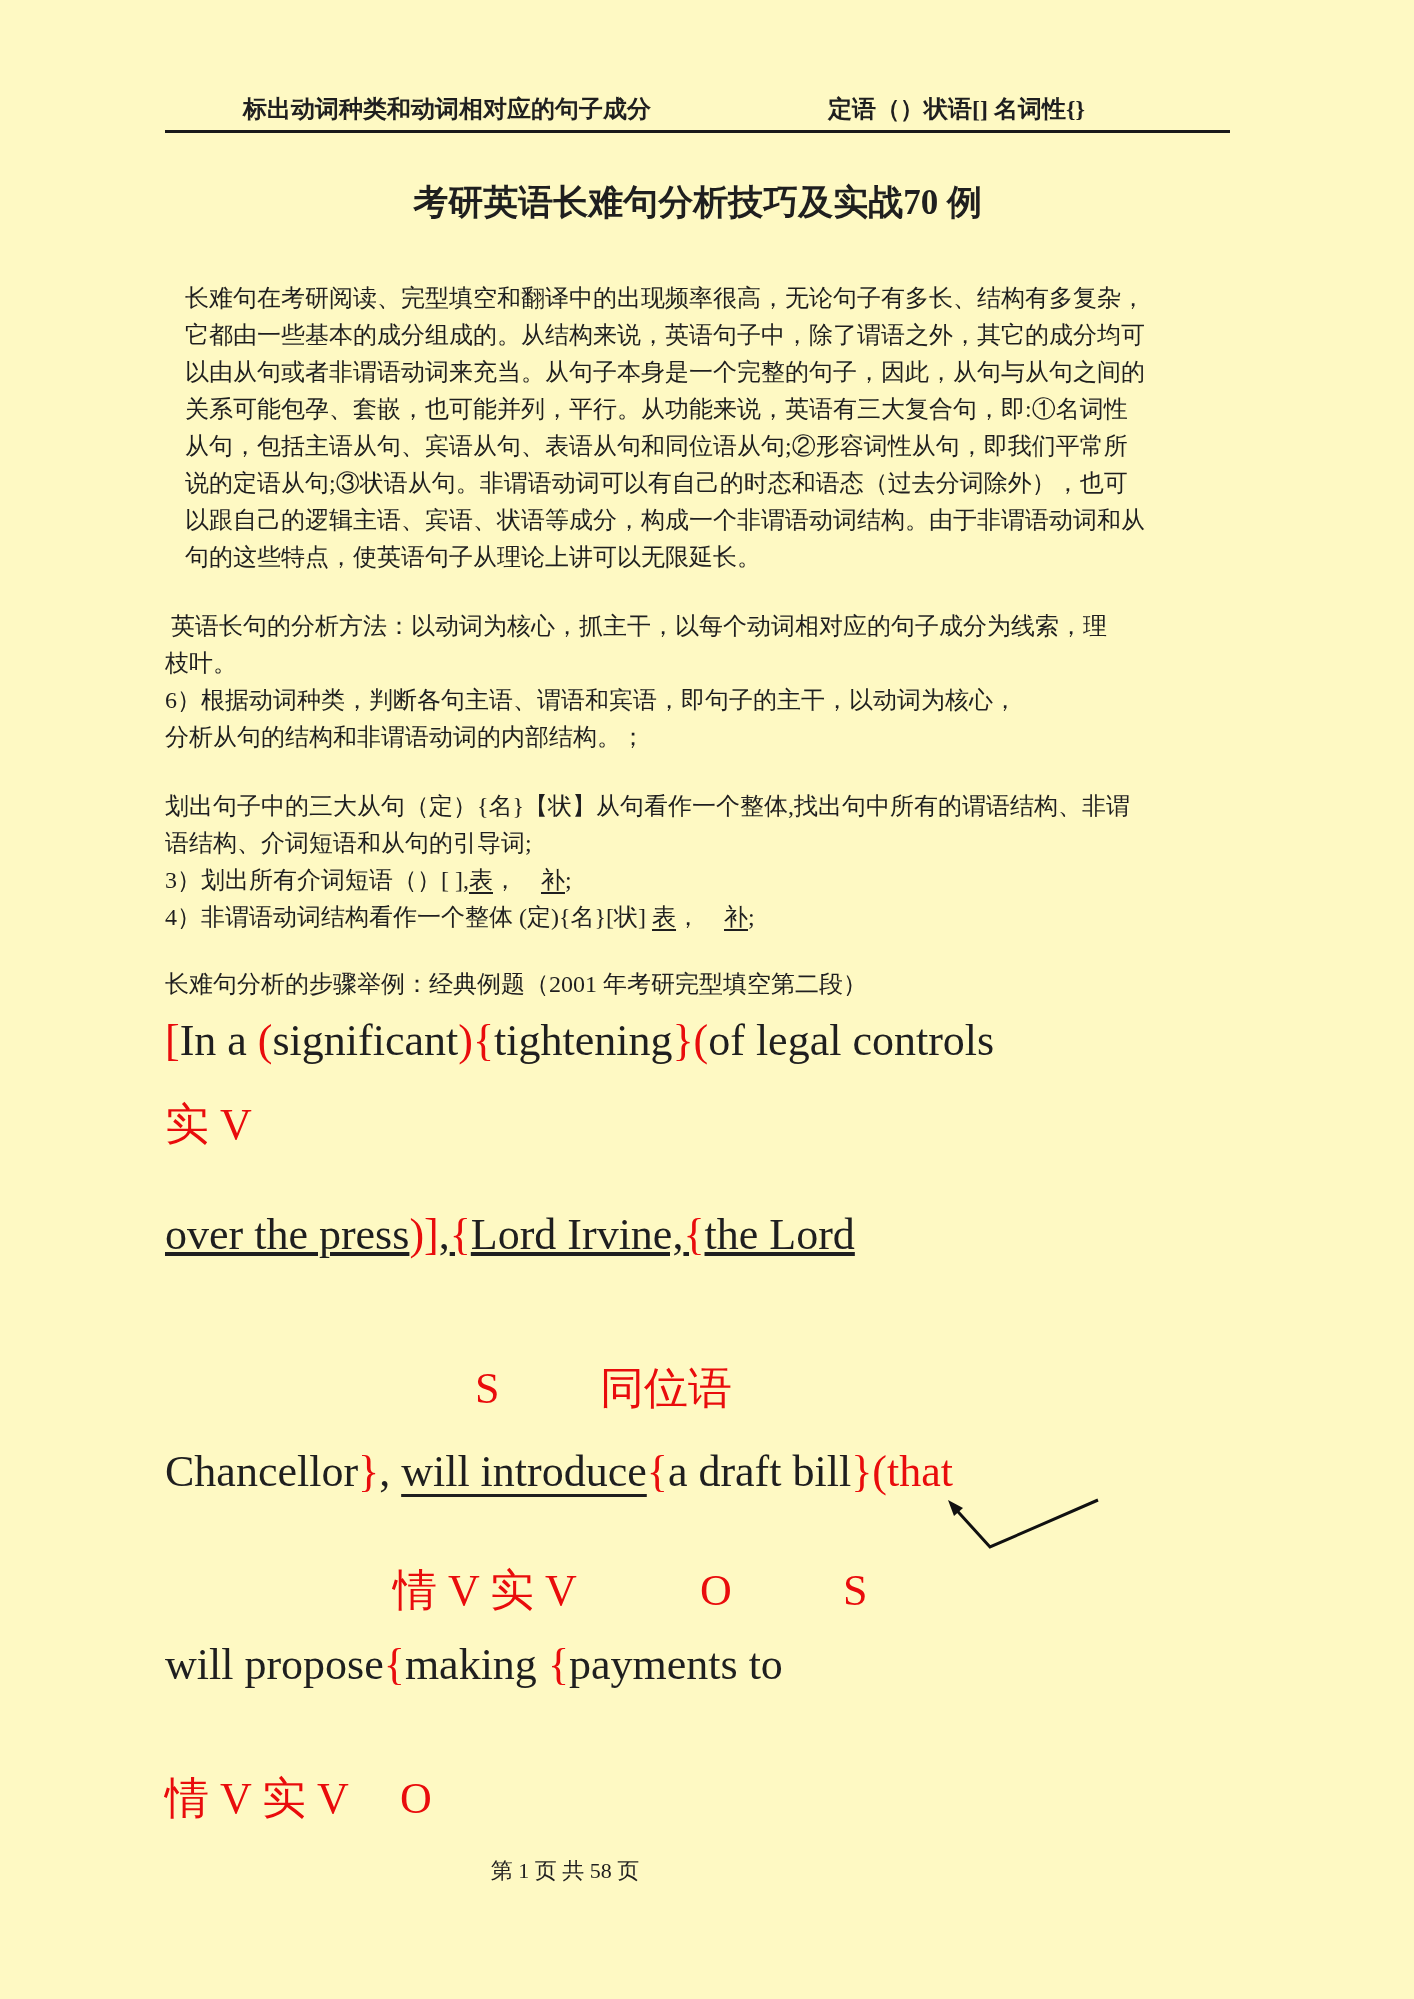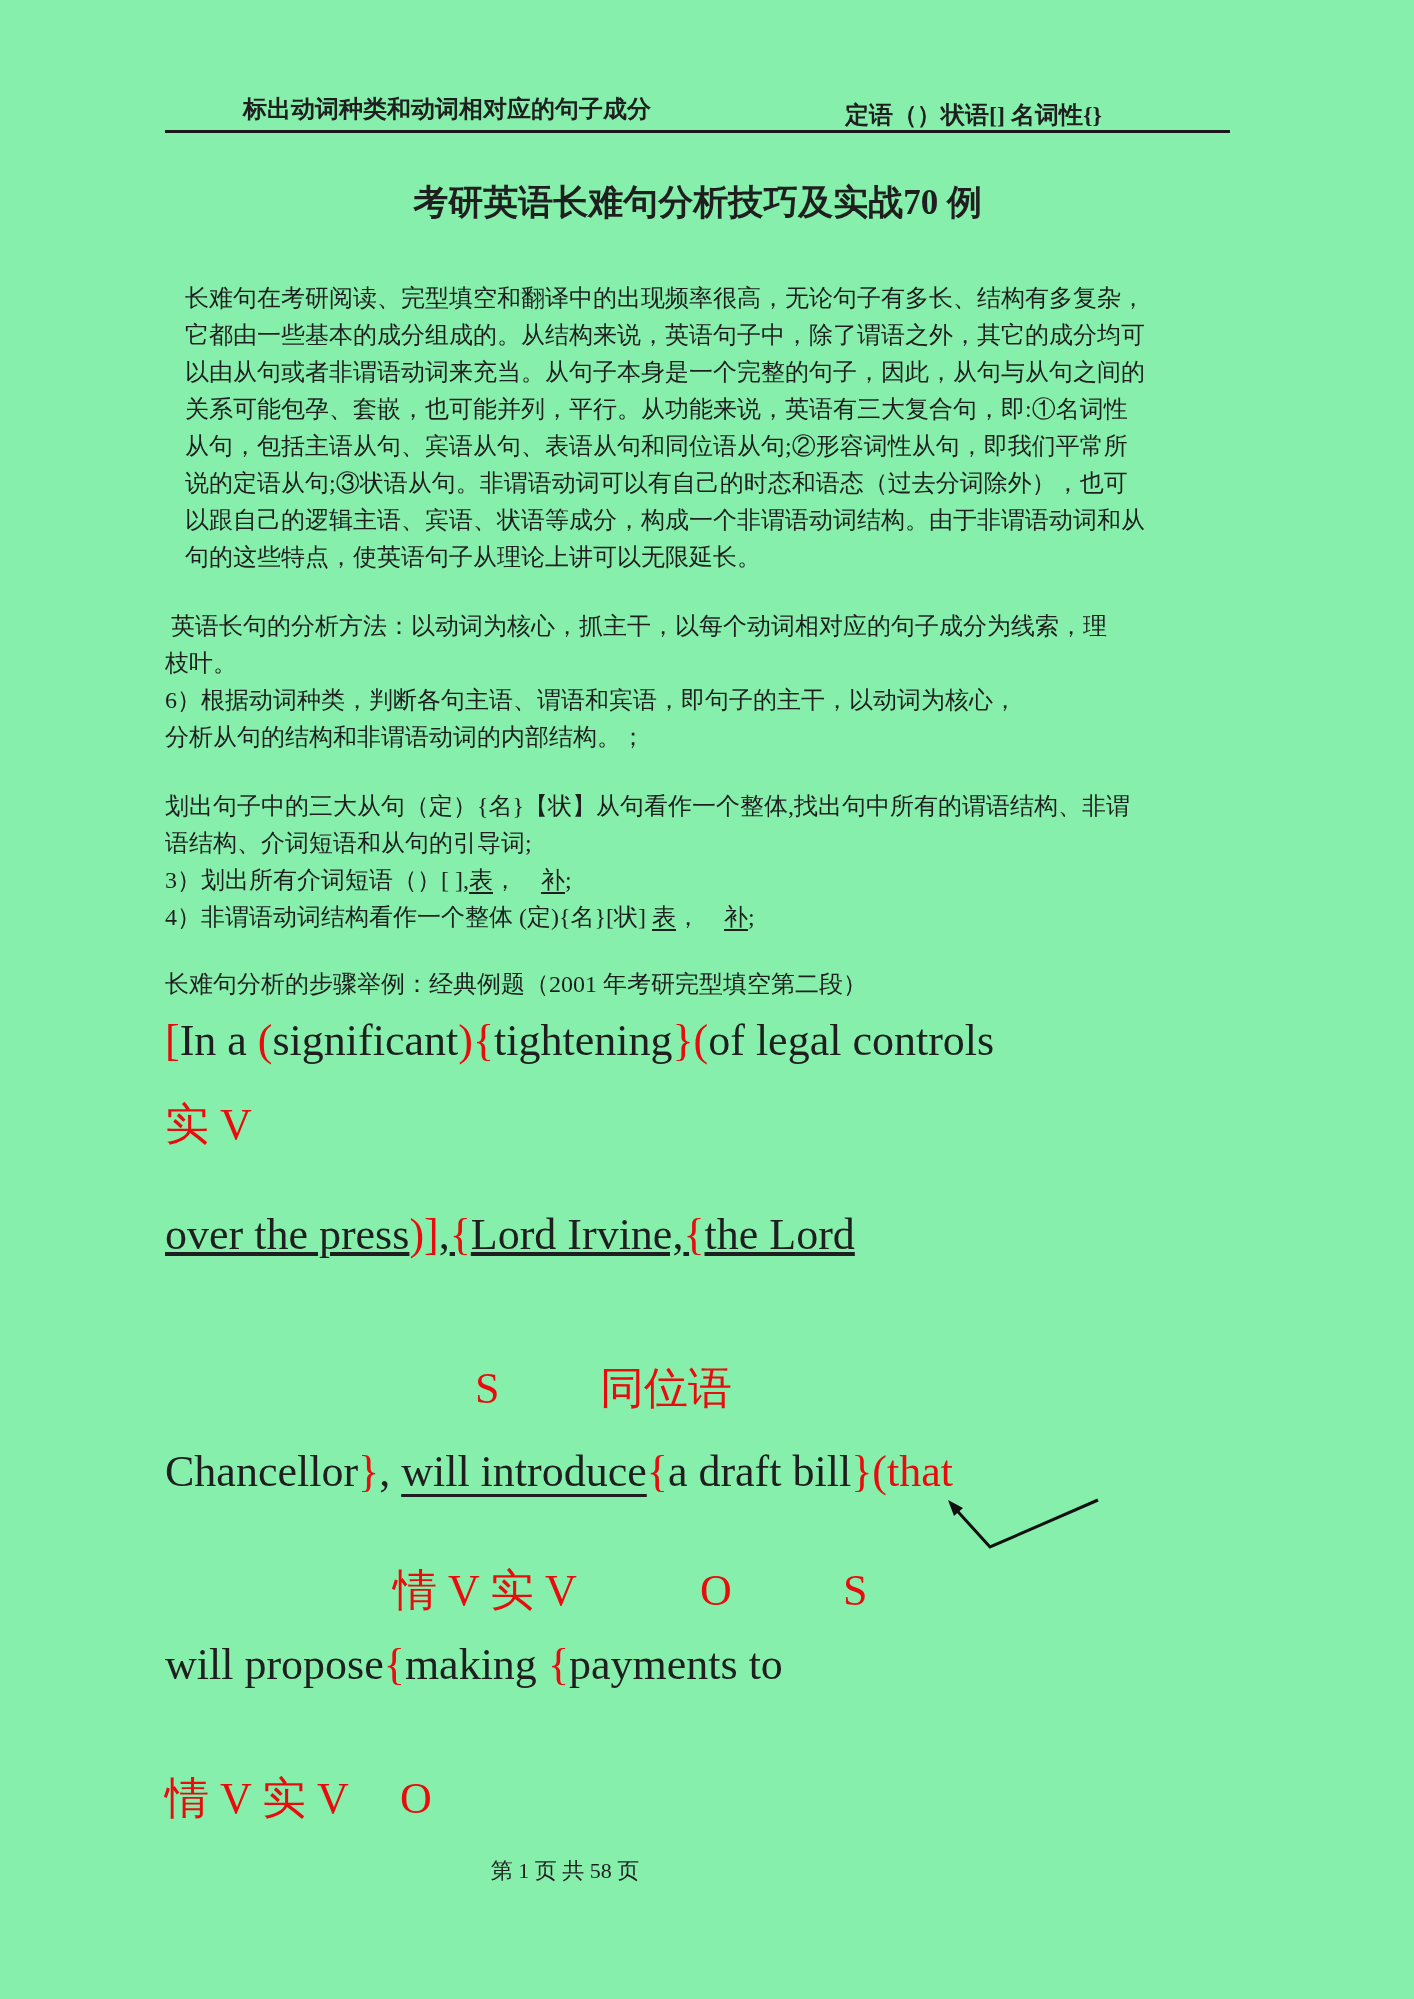--- a/index.html
+++ b/index.html
@@ -1,33 +1,33 @@
 <!DOCTYPE html>
 <html style="--text: #1f1f1f; --red: #e90c0c; --rule: #1a1a1a;"><head>
 <meta charset="utf-8">
 <style>
   html,body{margin:0;padding:0;background:#888;}
   .page{
     position:relative;
     width:1414px;height:1999px;
     margin:0 auto;
-    background:#86efac;
+    background:#fef9c3;
     font-family:"Liberation Serif","DejaVu Serif",serif;
     color:var(--text,#1f1f1f);
     overflow:hidden;
   }
   .line{white-space:pre-wrap;}
   
   .header{
     position:absolute;top:75px;left:165px;width:1065px;height:55px;
     border-bottom:3px solid var(--rule,#1a1a1a);
     font-size:24px;font-weight:700;
   }
   .h-left{position:absolute;left:78px;top:18px;white-space:pre;}
-  .h-right{position:absolute;left:680px;top:18px;white-space:pre;margin-top:6px;}
+  .h-right{position:absolute;left:663px;top:18px;white-space:pre;}
   
   .title{
     position:absolute;top:180px;left:165px;width:1065px;margin:0;
     text-align:center;font-size:35px;font-weight:700;line-height:46px;
   }
   
   .para{position:absolute;left:165px;width:1050px;font-size:24px;}
   .para .line{height:37px;line-height:37px;}
   .p1{top:280px;margin-left:20px;}
   .p2{top:608px;}

